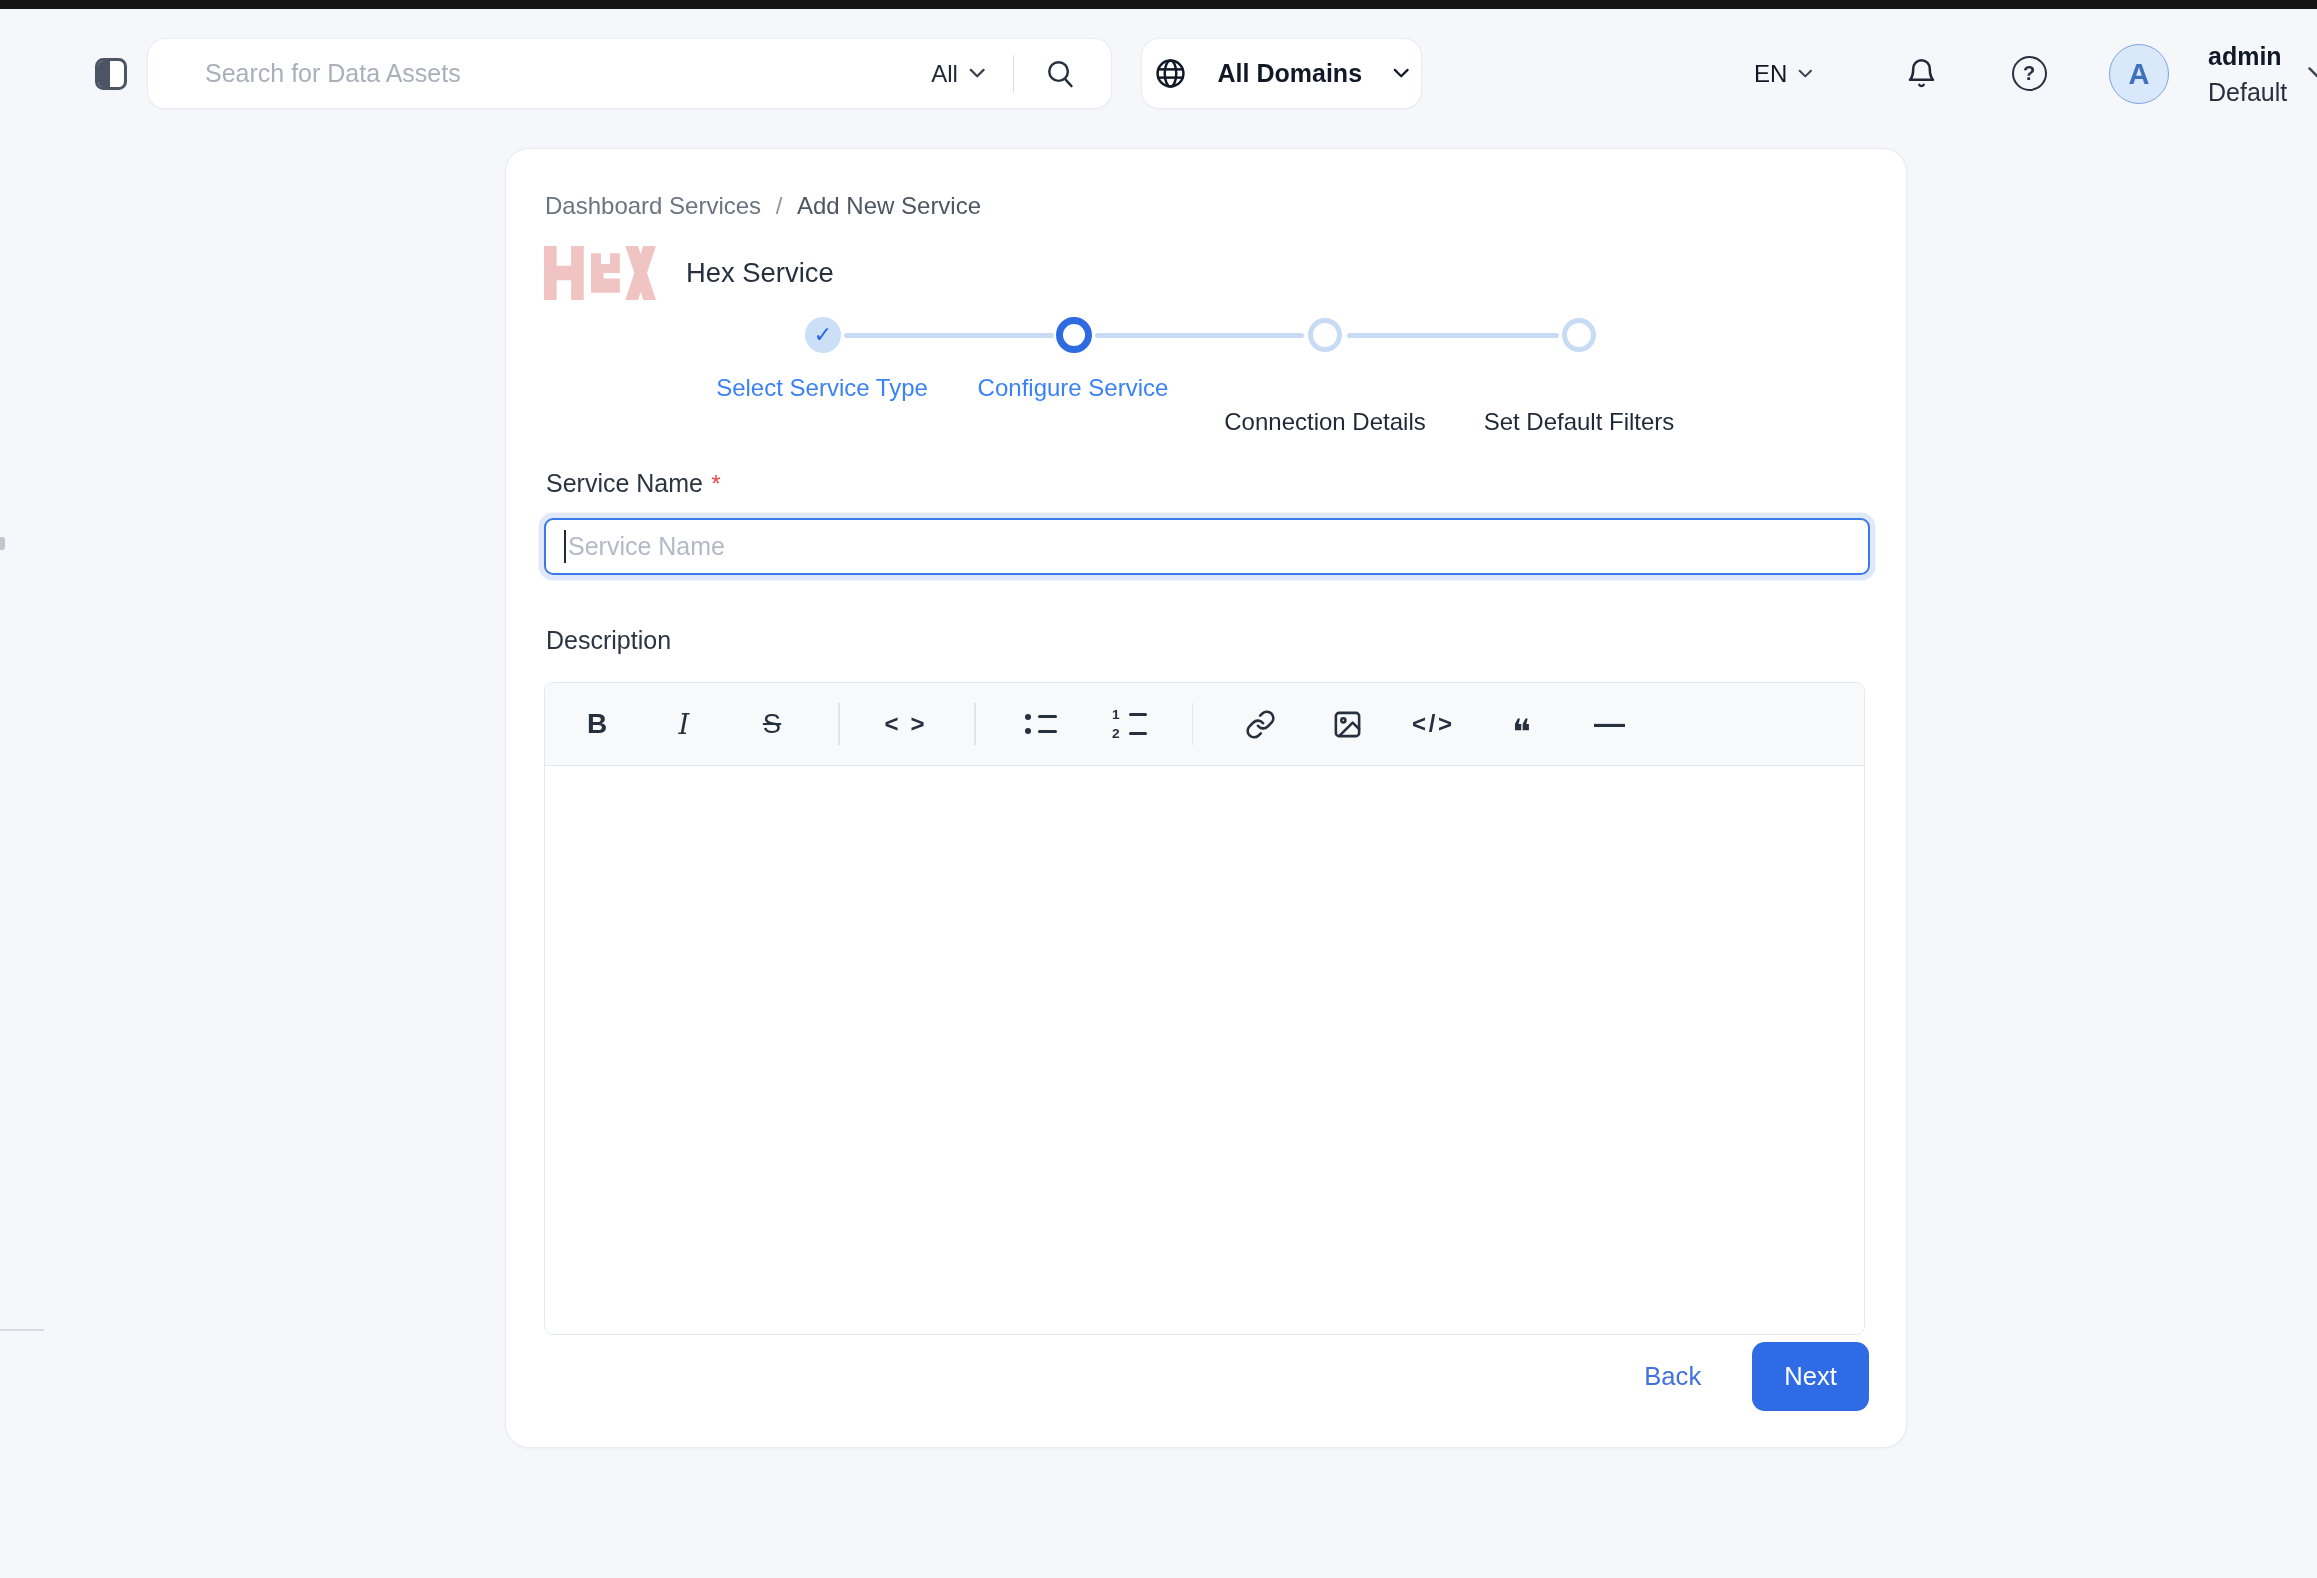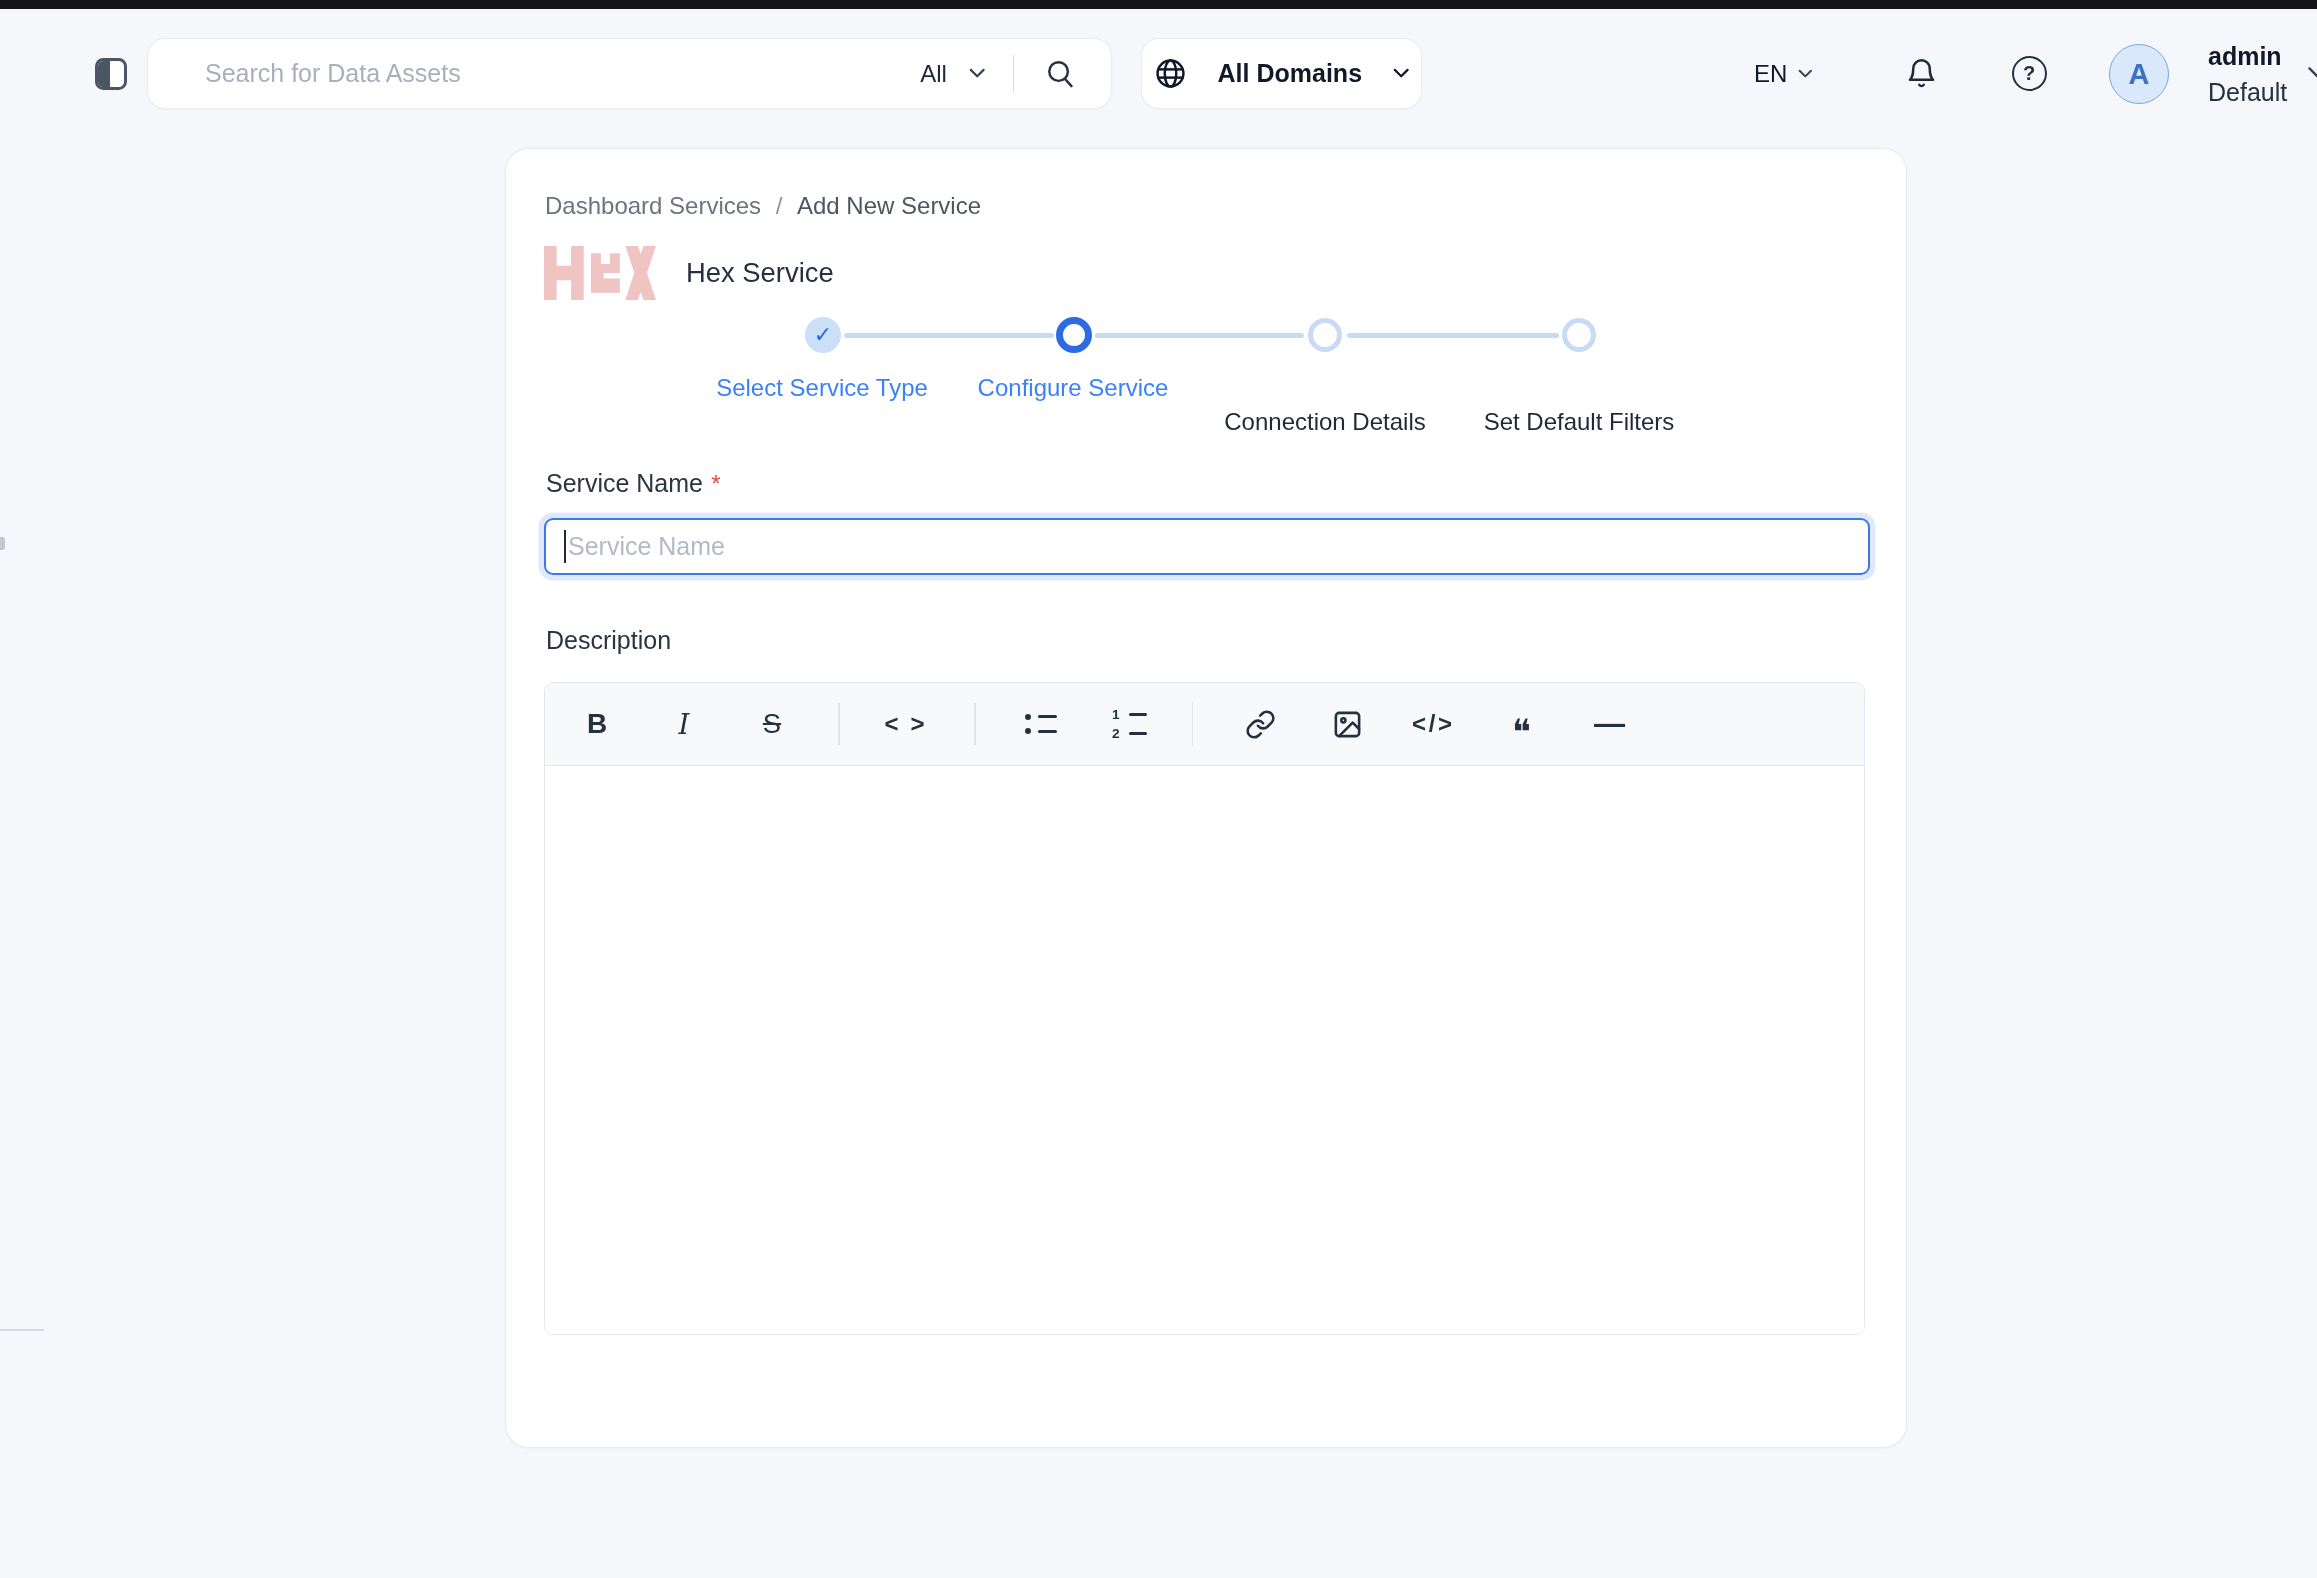--- a/index.html
+++ b/index.html
@@ -16,21 +16,21 @@
   
   .topnav { position:absolute; top:9.1px; left:11px; width:100%; height:121px; }
   .sidebar-toggle { position:absolute; left:84px; top:49px; width:32px; height:32px;
     border:3.2px solid #4b5563; border-radius:8.2px; background:#fff; overflow:hidden; cursor:pointer; }
   .sidebar-toggle .fill { position:absolute; left:0; top:0; width:45%; height:100%; background:#4b5563; }
 
   .searchbar { position:absolute; left:136px; top:29px; width:965px; height:71px;
     background:#ffffff; border:0.9px solid #eaedf1; border-radius:18.3px;
     box-shadow:0 0.9px 1.8px rgba(16,24,40,.04); display:flex; align-items:center; }
   .searchbar .placeholder { margin-left:57px; font-size:25px; color:#a9b0ba; flex:1; }
-  .search-scope { display:flex; align-items:center; gap:22px; font-size:24px; color:#1f2937; cursor:pointer; }
+  .search-scope { display:flex; align-items:center; gap:11px; font-size:24px; color:#1f2937; cursor:pointer; }
   .searchbar .vdiv { width:1.8px; height:38px; background:#d8dde3; margin:0 25.6px 0 27.4px; }
   .search-btn { margin-right:31px; width:40px; height:40px; display:flex; align-items:center; justify-content:center; cursor:pointer; }
 
   .domains-btn { position:absolute; left:1130px; top:29px; width:281px; height:71px;
     background:#fff; border:0.9px solid #eaedf1; border-radius:18.3px;
     box-shadow:0 0.9px 1.8px rgba(16,24,40,.04);
     display:flex; align-items:center; justify-content:center; gap:31px; cursor:pointer; }
   .domains-btn .label { font-size:25px; font-weight:700; color:#111827; }
 
   .lang-switch { position:absolute; left:1743px; top:29px; height:71px; display:flex; align-items:center; gap:11px; cursor:pointer; }
@@ -294,15 +294,19 @@
           <path d="M21 15.5 L16 10.5 L5.5 21"></path>
         </svg>
       </span>
       <span class="tb-btn g-code" style="margin-left:46px;">&lt;/&gt;</span>
       <span class="tb-btn g-quote" style="margin-left:48px;">❝</span>
       <span class="tb-btn g-hr" style="margin-left:48px;">—</span>
     </div>
     <div class="editor-body"></div>
   </div>
 
+  <div class="footer">
+    <span class="back-link">Back</span>
+    <button class="next-btn">Next</button>
+  </div>
 
 </div>
 
 
 </body></html>

